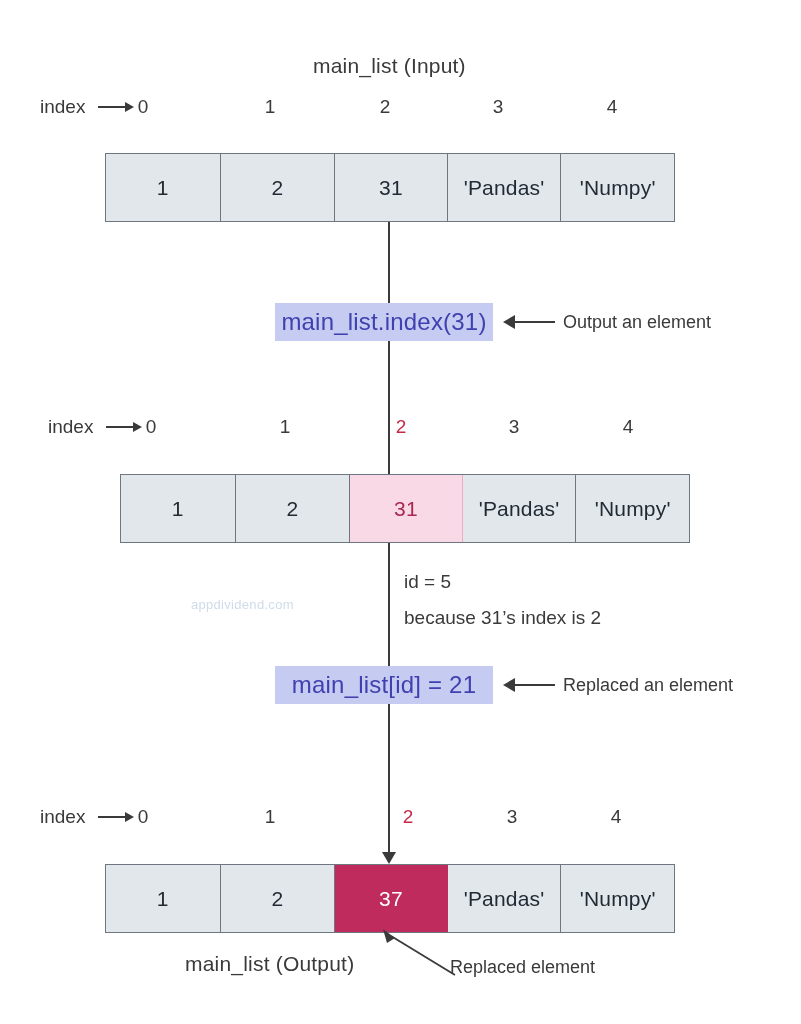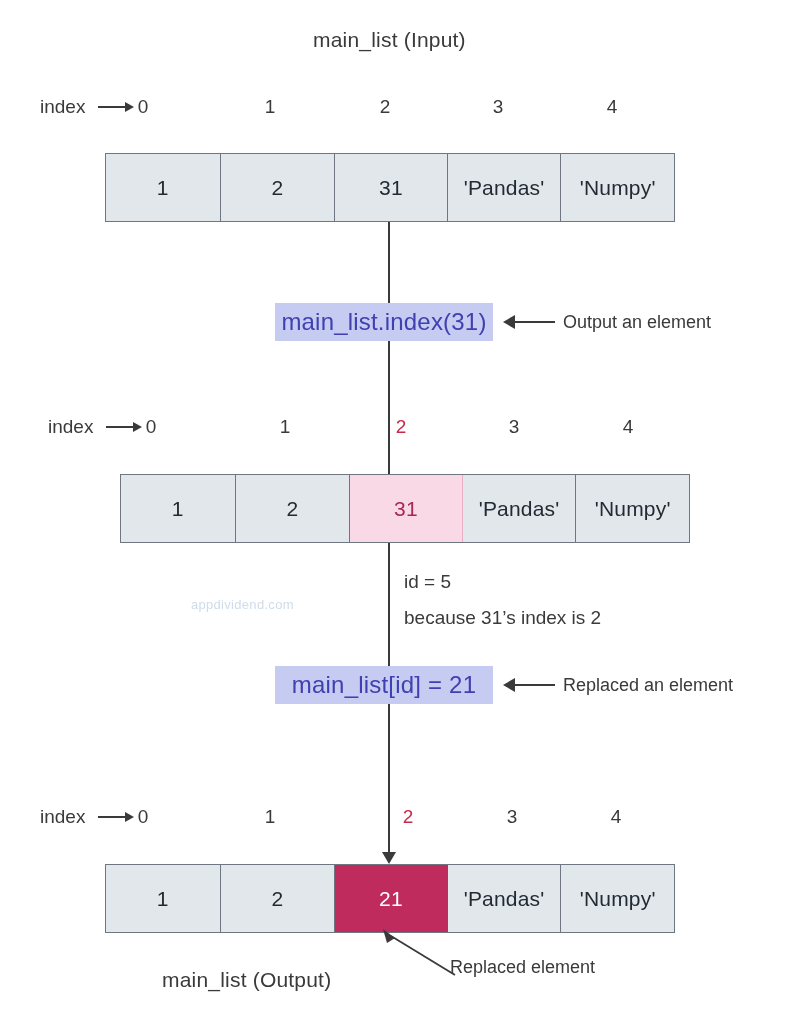--- a/index.html
+++ b/index.html
@@ -166,21 +166,21 @@
   .diag-wrap {
     position: absolute;
     pointer-events: none;
   }
 </style>
 </head>
 <body>
 
 <div id="canvas">
 
-  <div class="title" style="left:313px; top:28px;">main_list (Input)</div>
+  <div class="title" style="left:313px; top:54px;">main_list (Input)</div>
 
   <div class="idx-label" style="left:40px; top:96px;">index</div>
   <div class="idx-arrow" style="left:98px; top:102px; width:36px;">
     <div class="shaft" style="width:27px;"></div>
     <div class="head" style="left:27px;"></div>
   </div>
   <div class="idx-num" style="left:123px; top:96px;">0</div>
   <div class="idx-num" style="left:250px; top:96px;">1</div>
   <div class="idx-num" style="left:365px; top:96px;">2</div>
   <div class="idx-num" style="left:478px; top:96px;">3</div>
@@ -246,26 +246,26 @@
   </div>
   <div class="idx-num" style="left:123px; top:806px;">0</div>
   <div class="idx-num" style="left:250px; top:806px;">1</div>
   <div class="idx-num hl" style="left:388px; top:806px;">2</div>
   <div class="idx-num" style="left:492px; top:806px;">3</div>
   <div class="idx-num" style="left:596px; top:806px;">4</div>
 
   <div class="list-table" style="left:105px; top:864px; width:570px; height:69px;">
     <div class="cell" style="width:115px;">1</div>
     <div class="cell" style="width:115px;">2</div>
-    <div class="cell maroon" style="width:113px;">21</div>
+    <div class="cell maroon" style="width:113px;">37</div>
     <div class="cell" style="width:114px;">'Pandas'</div>
     <div class="cell" style="width:113px;">'Numpy'</div>
   </div>
 
-  <div class="title" style="left:162px; top:952px;margin-top:16px;">main_list (Output)</div>
+  <div class="title" style="left:185px; top:952px;">main_list (Output)</div>
 
   <div class="diag-wrap" style="left:375px; top:925px; width:90px; height:55px;">
     <svg width="90" height="55" viewBox="0 0 90 55">
       <line x1="80" y1="50" x2="16" y2="11" stroke="#3a3a3a" stroke-width="1.8"></line>
       <polygon points="8,4 20,13 12,18" fill="#3a3a3a"></polygon>
     </svg>
   </div>
   <div class="callout" style="left:450px; top:957px;">Replaced element</div>
 
 </div>

